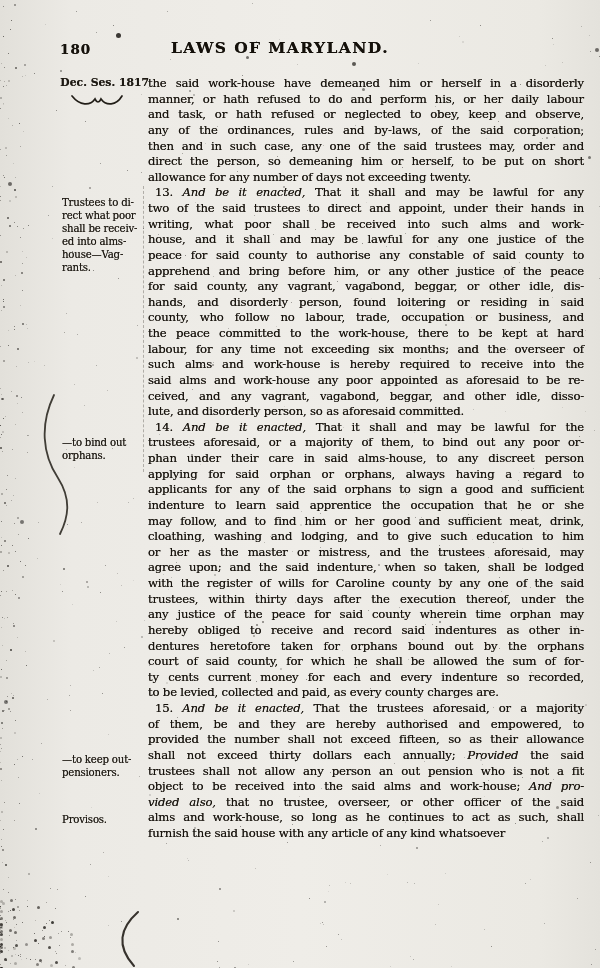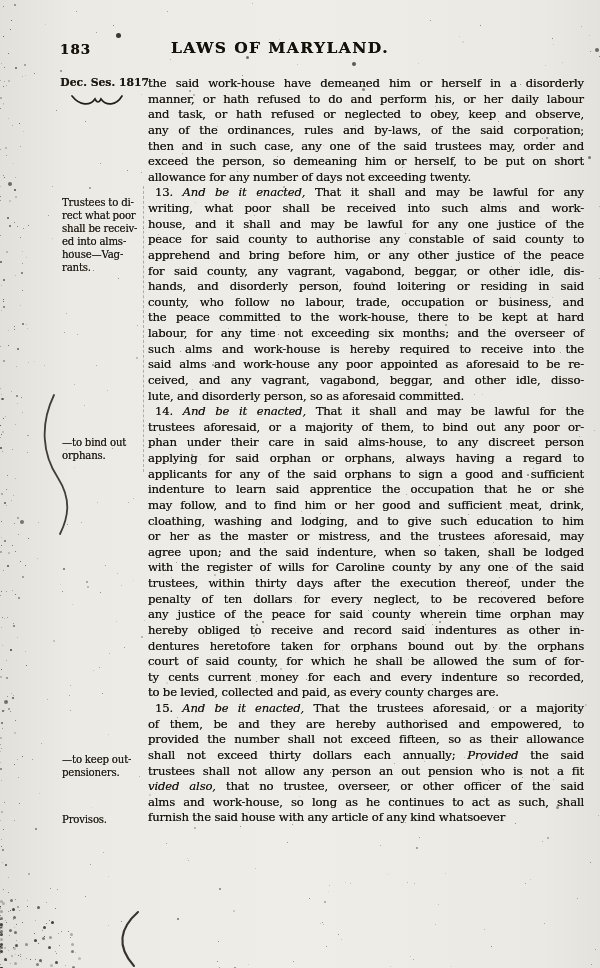--- a/index.html
+++ b/index.html
@@ -44,21 +44,21 @@
     border-left:1px dashed rgba(35,30,24,.30);z-index:1;}
   .artifact{position:absolute;z-index:3;}
   svg path{fill:none;stroke:#221e18;stroke-linecap:round;}
 </style>
 </head>
 <body>
 
 <div class="page">
 
   <div class="hdr">
-    <span class="pagenum">183</span>
+    <span class="pagenum">180</span>
     <h1 class="title">LAWS OF MARYLAND.</h1>
   </div>
 
   <div class="mnote session" style="top:76px">
       <div class="mline">Dec. Ses. 1817</div>
     </div>
   <svg class="brace" width="58" height="13" viewBox="0 0 58 13">
     <path d="M4 3 C 12 13, 22 13, 27 6 C 29 10, 31 10, 33 6 C 38 13, 48 13, 54 3" stroke-width="1.7"></path>
   </svg>
 
@@ -85,25 +85,26 @@
       <div class="mline">Provisos.</div>
     </div>
 
   <div class="body-col">
     <div class="para">
         <div class="bline">the said work-house have demeaned him or herself in a disorderly</div>
         <div class="bline">manner, or hath refused to do and perform his, or her daily labour</div>
         <div class="bline">and task, or hath refused or neglected to obey, keep and observe,</div>
         <div class="bline">any of the ordinances, rules and by-laws, of the said corporation,</div>
         <div class="bline">then and in such case, any one of the said trustees may, order and</div>
-        <div class="bline">exceed the person, so demeaning him or herself, to be put on short</div>
+        <div class="bline">direct the person, so demeaning him or herself, to be put on short</div>
         <div class="bline">allowance for any number of days not exceeding twenty.</div>
       </div>
     <div class="para section">
         <div class="bline">13. <i>And be it enacted,</i> That it shall and may be lawful for any</div>
+        <div class="bline">two of the said trustees to direct and appoint, under their hands in</div>
         <div class="bline">writing, what poor shall be received into such alms and work-</div>
         <div class="bline">house, and it shall and may be lawful for any one justice of the</div>
         <div class="bline">peace for said county to authorise any constable of said county to</div>
         <div class="bline">apprehend and bring before him, or any other justice of the peace</div>
         <div class="bline">for said county, any vagrant, vagabond, beggar, or other idle, dis-</div>
         <div class="bline">hands, and disorderly person, found loitering or residing in said</div>
         <div class="bline">county, who follow no labour, trade, occupation or business, and</div>
         <div class="bline">the peace committed to the work-house, there to be kept at hard</div>
         <div class="bline">labour, for any time not exceeding six months; and the overseer of</div>
         <div class="bline">such alms and work-house is hereby required to receive into the</div>
@@ -117,34 +118,34 @@
         <div class="bline">phan under their care in said alms-house, to any discreet person</div>
         <div class="bline">applying for said orphan or orphans, always having a regard to</div>
         <div class="bline">applicants for any of the said orphans to sign a good and sufficient</div>
         <div class="bline">indenture to learn said apprentice the occupation that he or she</div>
         <div class="bline">may follow, and to find him or her good and sufficient meat, drink,</div>
         <div class="bline">cloathing, washing and lodging, and to give such education to him</div>
         <div class="bline">or her as the master or mistress, and the trustees aforesaid, may</div>
         <div class="bline">agree upon; and the said indenture, when so taken, shall be lodged</div>
         <div class="bline">with the register of wills for Caroline county by any one of the said</div>
         <div class="bline">trustees, within thirty days after the execution thereof, under the</div>
-        <div class="bline">penalty of ten dollars for every neglect, to be recovered before</div>
         <div class="bline">any justice of the peace for said county wherein time orphan may</div>
         <div class="bline">hereby obliged to receive and record said indentures as other in-</div>
         <div class="bline">dentures heretofore taken for orphans bound out by the orphans</div>
         <div class="bline">court of said county, for which he shall be allowed the sum of for-</div>
         <div class="bline">ty cents current money for each and every indenture so recorded,</div>
         <div class="bline">to be levied, collected and paid, as every county charges are.</div>
       </div>
     <div class="para section">
         <div class="bline">15. <i>And be it enacted,</i> That the trustees aforesaid, or a majority</div>
         <div class="bline">of them, be and they are hereby authorised and empowered, to</div>
         <div class="bline">provided the number shall not exceed fifteen, so as their allowance</div>
         <div class="bline">shall not exceed thirty dollars each annually; <i>Provided</i> the said</div>
         <div class="bline">trustees shall not allow any person an out pension who is not a fit</div>
+        <div class="bline">object to be received into the said alms and work-house; <i>And pro-</i></div>
         <div class="bline"><i>vided also,</i> that no trustee, overseer, or other officer of the said</div>
         <div class="bline">alms and work-house, so long as he continues to act as such, shall</div>
         <div class="bline">furnish the said house with any article of any kind whatsoever</div>
       </div>
   </div>
 
   <div class="edge-rule"></div>
 
   <svg class="artifact" style="left:36px;top:392px" width="44" height="146" viewBox="0 0 44 146">
     <path d="M18 3 C 4 32, 6 62, 22 86 C 36 108, 32 126, 24 142" stroke-width="1.8" opacity=".85"></path>

